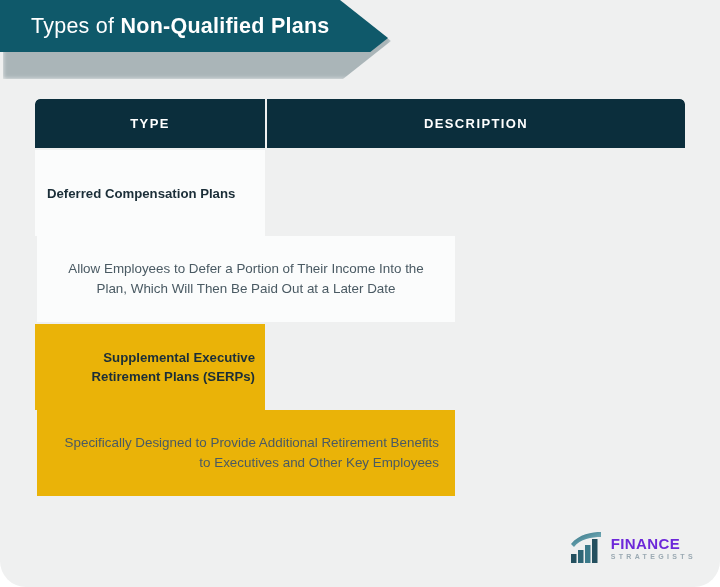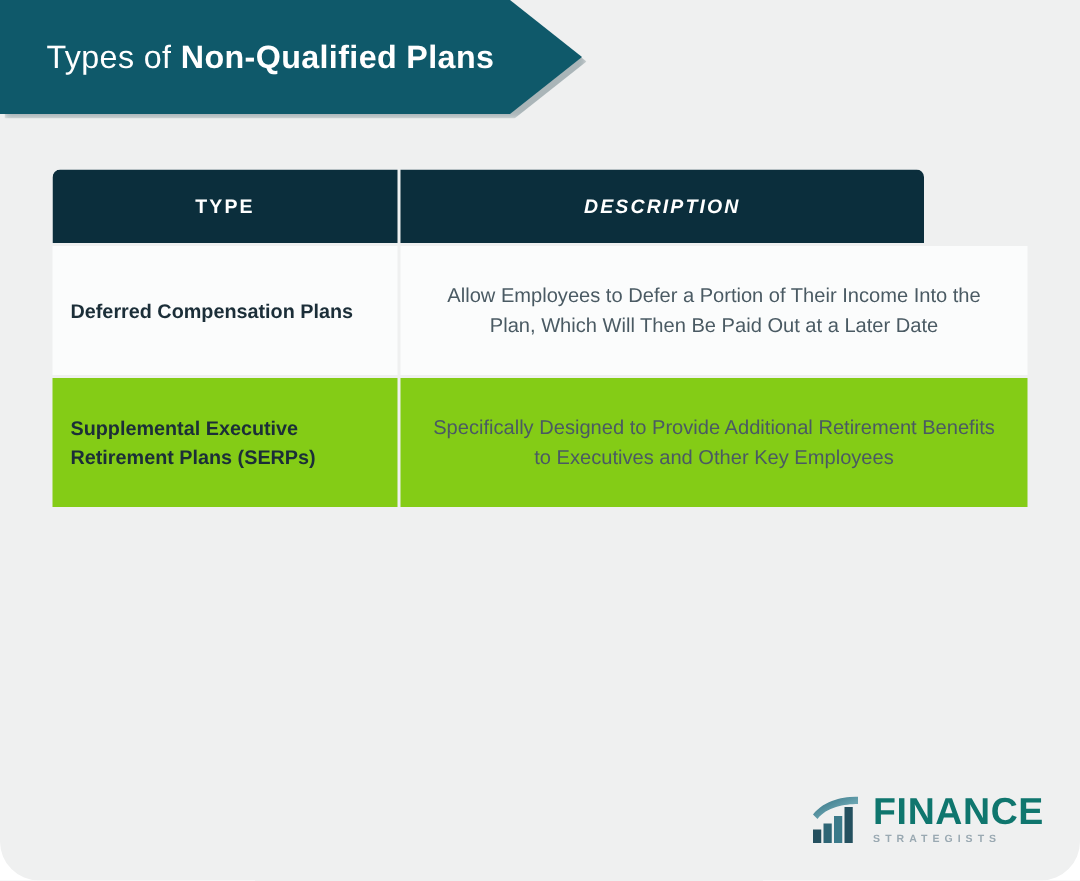--- a/index.html
+++ b/index.html
@@ -24,21 +24,21 @@
     border-radius: 0 0 26px 26px;
     overflow: hidden;
   }
 
   
   .banner {
     position: absolute;
     top: 0;
     left: 0;
     width: 388px;
-    height: 76px;
+    height: 52px;
     background: #0f596a;
     -webkit-clip-path: polygon(0 0, 340px 0, 388px 38px, 340px 76px, 0 76px);
     clip-path: polygon(0 0, 340px 0, 388px 38px, 340px 76px, 0 76px);
     display: flex;
     align-items: center;
     z-index: 3;
   }
 
   .banner-shadow {
     position: absolute;
@@ -61,21 +61,21 @@
     letter-spacing: 0.25px;
     white-space: nowrap;
     font-weight: 400;
   }
   .banner-title .strong { font-weight: 700; }
 
   
   .table {
     position: absolute;
     left: 35px;
-    top: 113px;
+    top: 99px;
     width: 650px;
   }
 
   .thead {
     display: flex;
     height: 49px;
     border-radius: 5px 5px 0 0;
     overflow: hidden;
   }
 
@@ -85,28 +85,29 @@
     display: flex;
     align-items: center;
     justify-content: center;
     color: #ffffff;
     font-size: 13px;
     font-weight: 700;
     letter-spacing: 1.4px;
   }
 
   .col-type { width: 230px; }
-  .col-desc { width: 349px; margin-left: 2px; font-style: italic; }
+  .col-desc { width: 418px; margin-left: 2px; }
 
   .thead .col-type { border-radius: 5px 0 0 0; }
   .thead .col-desc { border-radius: 0 5px 0 0; }
 
   .trow {
     display: flex;
     margin-top: 2px;
+    flex-direction: column;
   }
 
   .td {
     display: flex;
     align-items: center;
     min-height: 86px;
     padding: 12px 14px;
   }
 
   .td-type {
@@ -126,47 +127,46 @@
     justify-content: center;
     text-align: center;
     font-size: 13.4px;
     line-height: 20.5px;
     color: #4a5a63;
     padding-left: 16px;
     padding-right: 16px;
   }
 
   .row-light .td { background: #fbfcfc; }
-  .row-tint  .td { background: #84cc16; }
+  .row-tint  .td { background: #eab308; text-align: right; }
 
   
   .logo {
     position: absolute;
     right: 24px;
     bottom: 24px;
     display: flex;
     align-items: center;
     gap: 7px;
   }
 
   .logo-mark {
     width: 34px;
     height: 31px;
     flex: 0 0 auto;
   }
 
   .logo-text { line-height: 1; }
 
   .logo-word {
-    font-size: 25px;
+    font-size: 15px;
     font-weight: 700;
     letter-spacing: 0.4px;
-    color: #0f766e;
+    color: #6d28d9;
     display: block;
-    text-align: right;
   }
 
   .logo-sub {
     font-size: 7px;
     font-weight: 700;
     letter-spacing: 3.35px;
     color: #9aa9b2;
     display: block;
     margin-top: 2px;
   }

